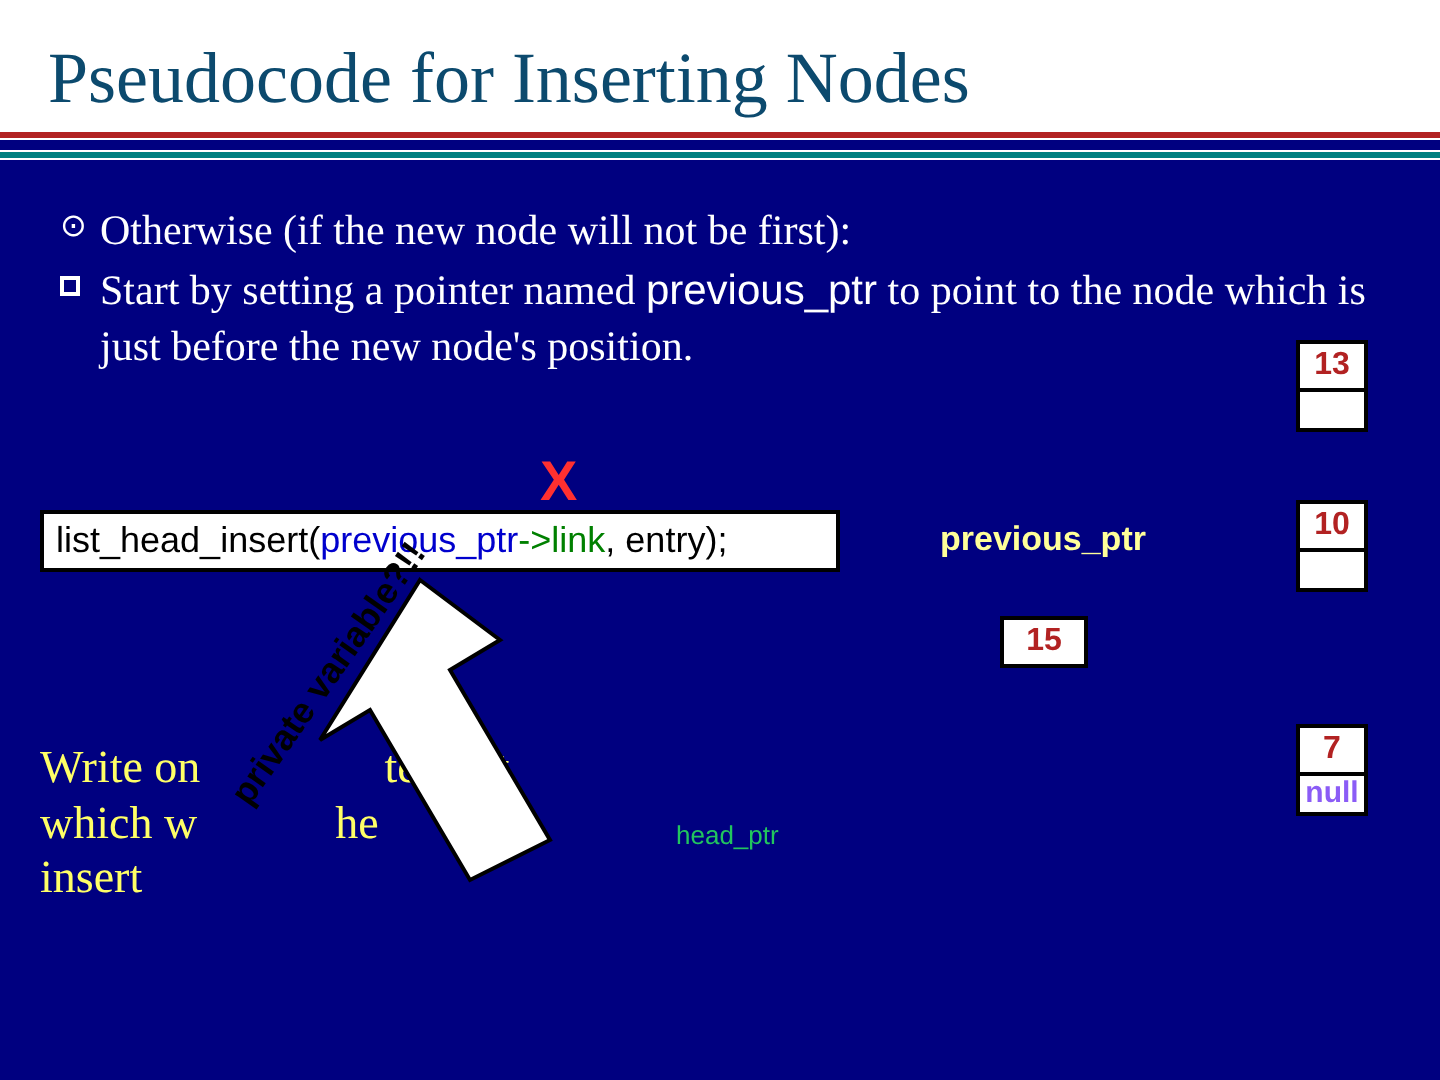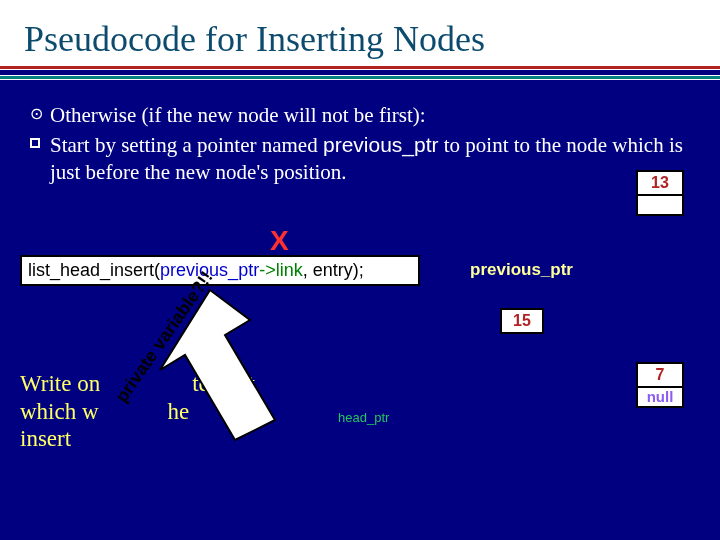--- a/index.html
+++ b/index.html
@@ -44,21 +44,21 @@
   }
   .dot { position: absolute; left: -20px; top: 2px; font-size: 16px; }
   .sub-bullet { position: relative; margin-top: 4px; }
   .sq { position: absolute; left: -20px; top: 6px; width: 10px; height: 10px; border: 2px solid #fff; }
   .code-mono { font-family: Arial, sans-serif; }
   .node-box {
     position: absolute;
     background: #fff;
     border: 2px solid #000;
     text-align: center;
-    width: 48px;
+    width: 36px;
   }
   .node-top {
     border-bottom: 2px solid #000;
     color: #b22222;
     font-weight: bold;
     font-family: Arial, sans-serif;
     font-size: 16px;
     padding: 2px 0;
   }
   .node-bot {
@@ -182,20 +182,24 @@
   </div>
 
   <div class="x-mark">X</div>
 
   <div class="call-box">
     <span>list_head_insert(</span><span class="blue">previous_ptr</span><span class="green">-&gt;link</span><span>, </span><span>entry</span><span>);</span>
   </div>
 
   <div class="prev-label">previous_ptr</div>
 
+  <div class="node-box node10">
+    <div class="node-top">10</div>
+    <div class="node-bot"></div>
+  </div>
 
   <div class="fifteen-box">15</div>
 
   <div class="node-box node7">
     <div class="node-top">7</div>
     <div class="node-bot">null</div>
   </div>
 
   <div class="head-label">head_ptr</div>
 

